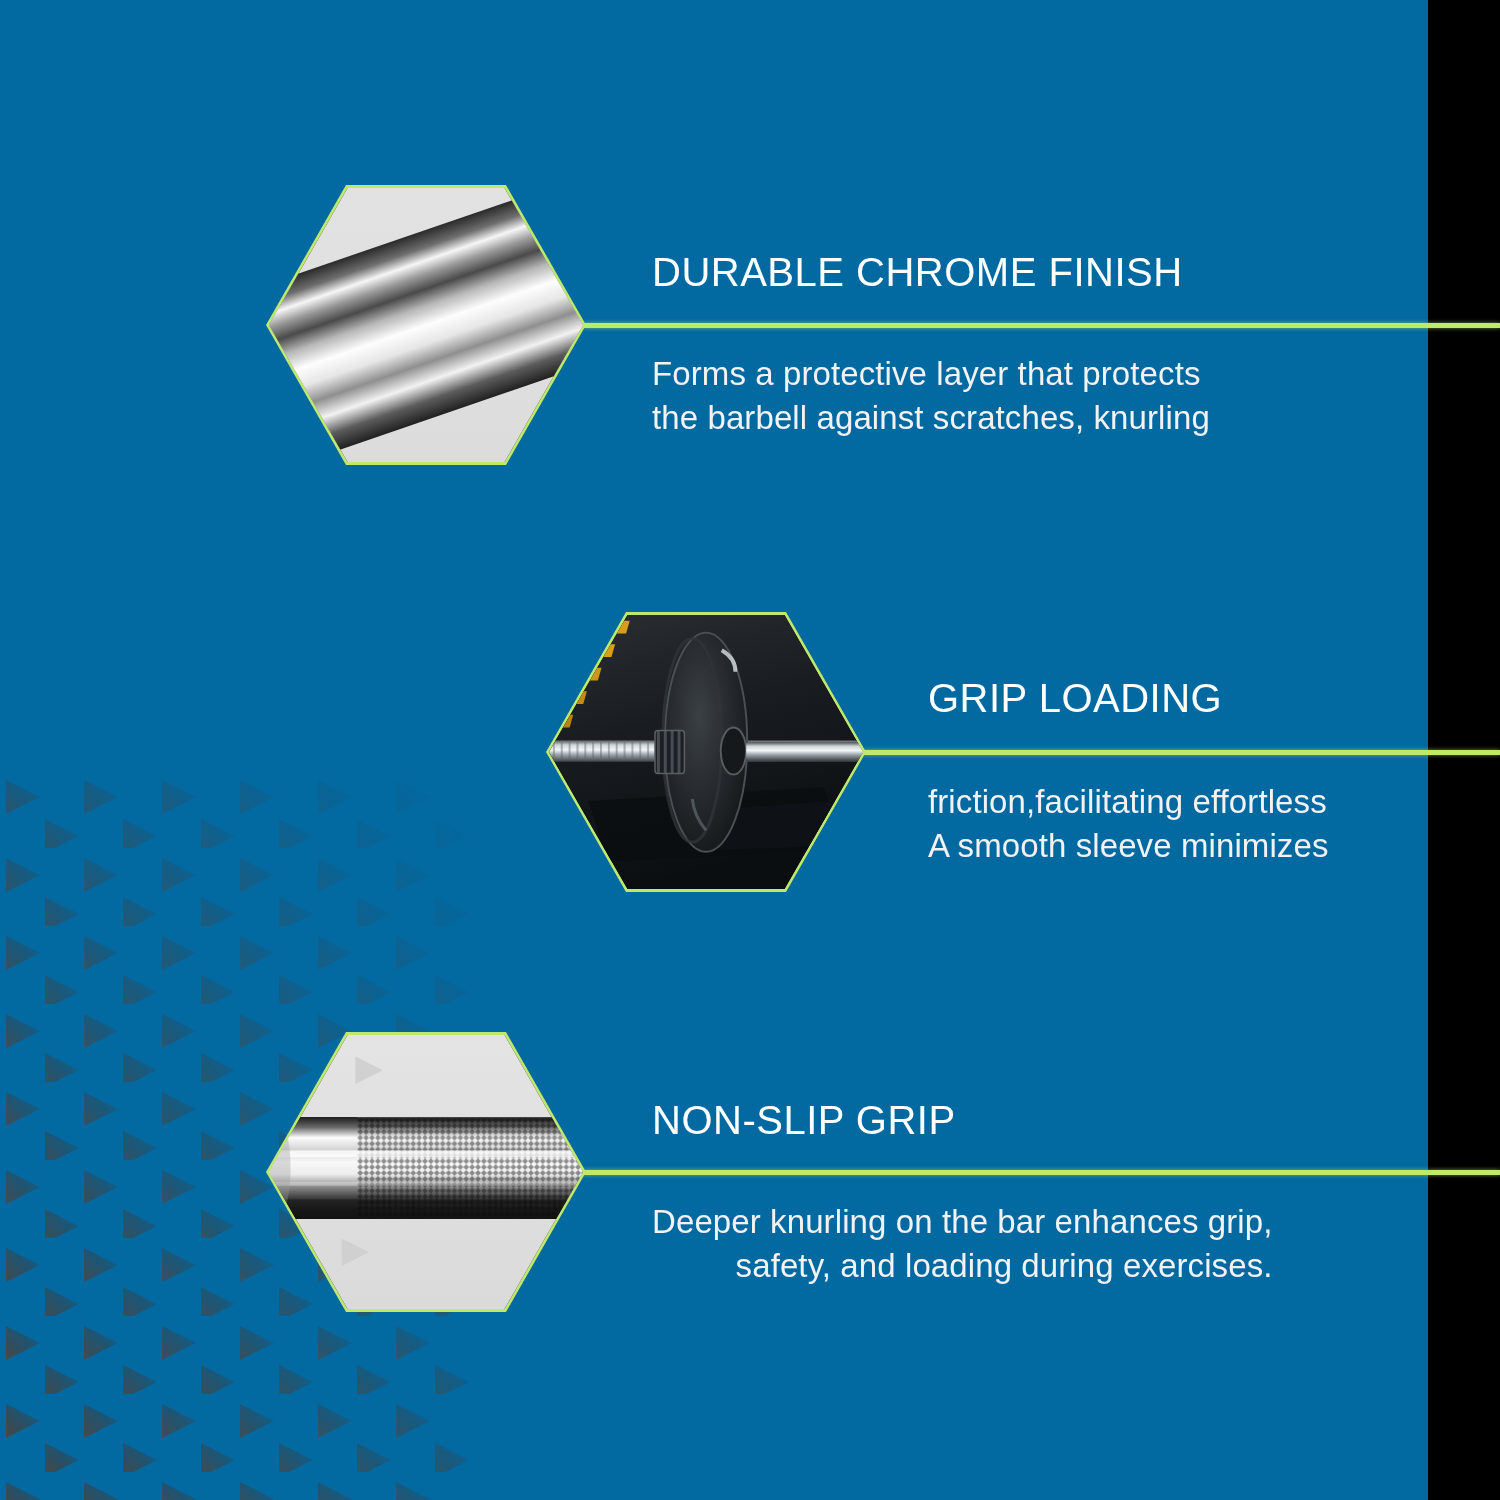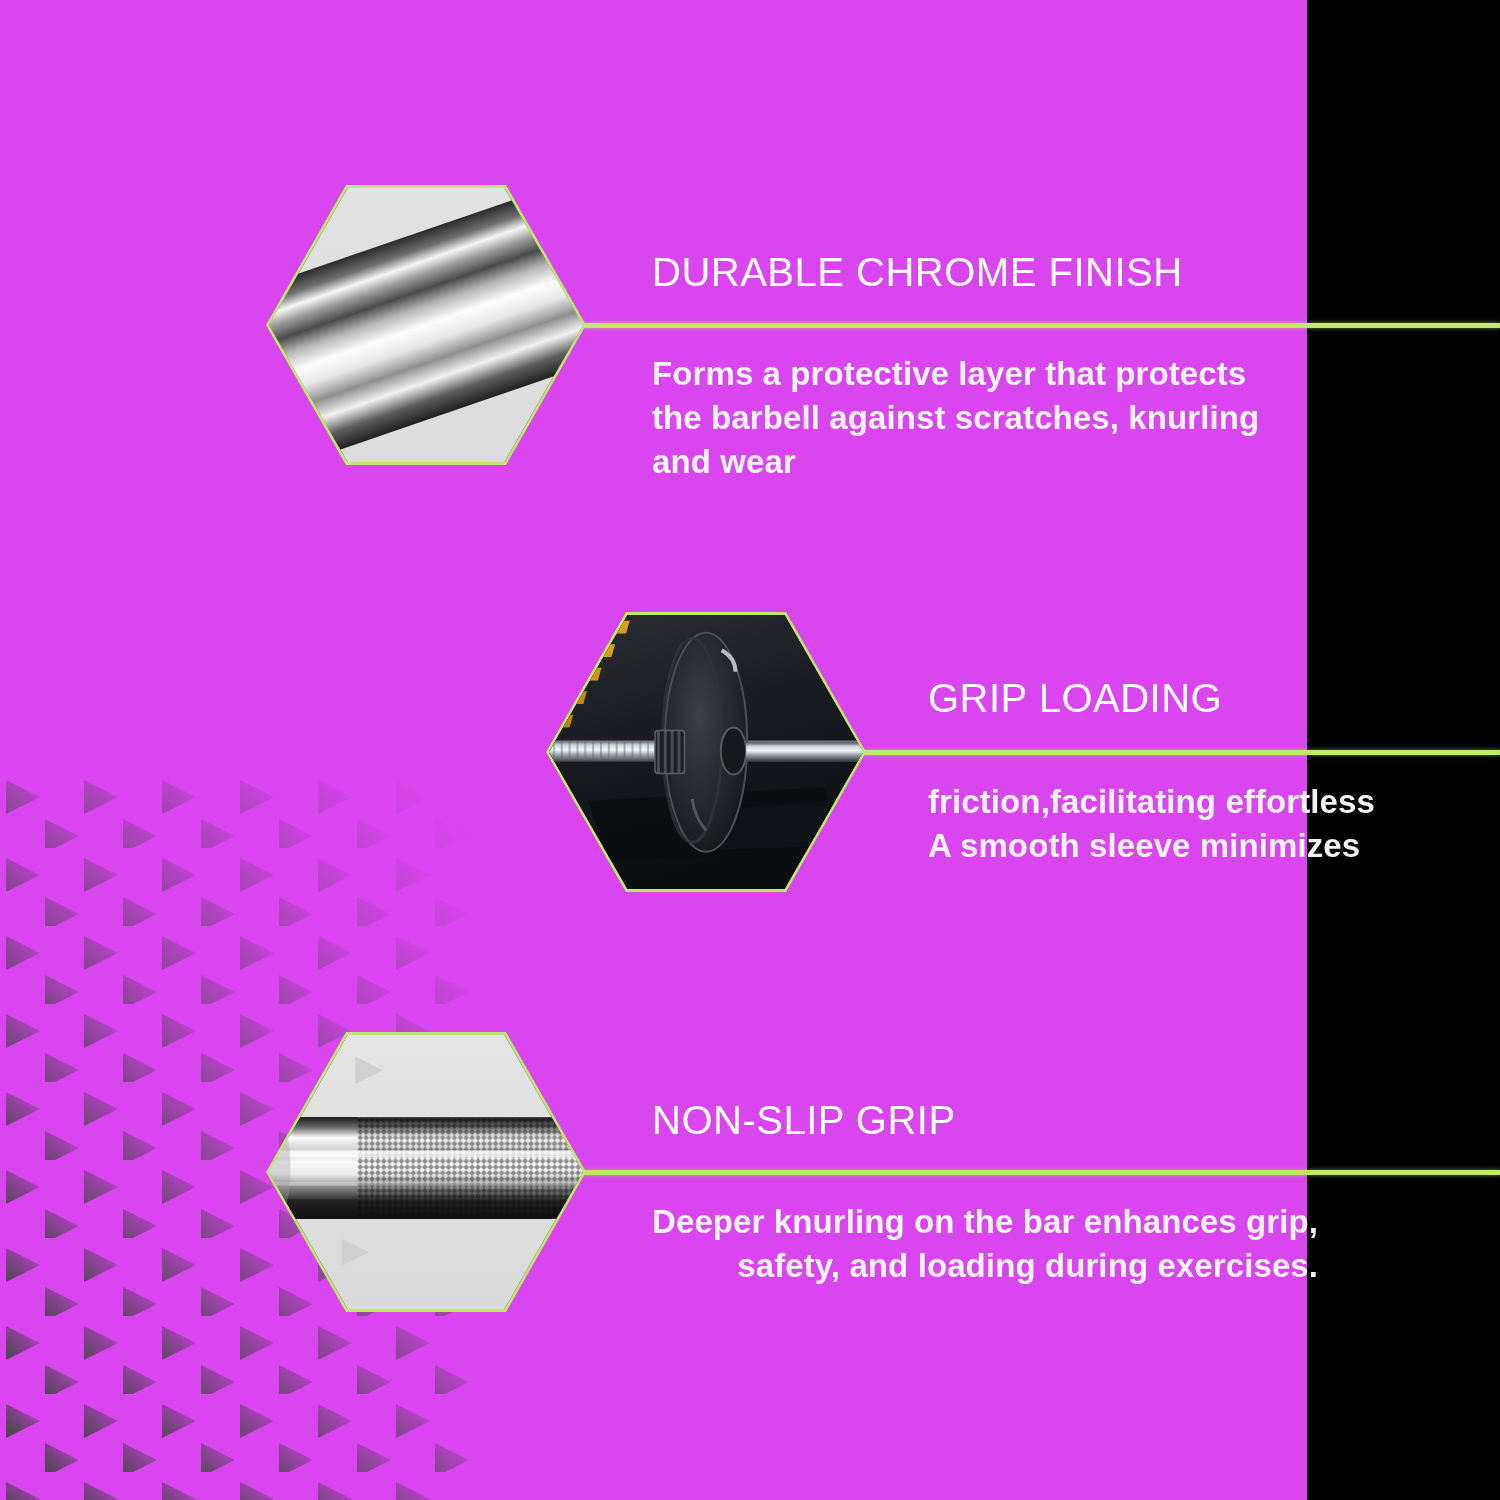--- a/index.html
+++ b/index.html
@@ -5,22 +5,22 @@
 <style>
   * { margin:0; padding:0; box-sizing:border-box; }
   html, body {
     width:1500px; height:1500px;
     background:#000000;
     font-family:"Liberation Sans", sans-serif;
     overflow:hidden;
   }
   #stage {
     position:relative;
-    width:1307px; height:1500px;
-    background:#d946ef;
+    width:1428px; height:1500px;
+    background:#0369a1;
   }
 
   
   #triangle-pattern {
     position:absolute;
     left:0; top:770px;
     width:470px; height:730px;
     pointer-events:none;
   }
 
@@ -66,21 +66,21 @@
     color:#ffffff;
     font-size:40px;
     font-weight:400;
     letter-spacing:.5px;
     line-height:1;
     white-space:nowrap;
   }
   .feat-body {
     color:#f2f2f2;
     font-size:33px;
-    font-weight:700;
+    font-weight:400;
     line-height:1.33;
     letter-spacing:.1px;
   }
   .feat-body span { display:block; white-space:nowrap; }
 </style>
 </head>
 <body>
 
 <div id="stage">
 
@@ -144,21 +144,20 @@
 
     <div class="connector" style="left:583px; top:323px; width:917px;"></div>
 
     <div class="txt" style="left:652px; top:252px;">
       <div class="feat-title">DURABLE CHROME FINISH</div>
     </div>
 
     <div class="txt feat-body" style="left:652px; top:352px;">
       <span>Forms a protective layer that protects</span>
       <span>the barbell against scratches, knurling</span>
-      <span>and wear</span>
     </div>
   </div>
 
   <div class="feature">
 
     <div class="hex-wrap" style="left:546px; top:612px;">
       <div class="hex-outer"></div>
       <div class="hex-inner">
         <svg class="hex-img" viewBox="0 0 320 280" preserveAspectRatio="none">
           <defs>

